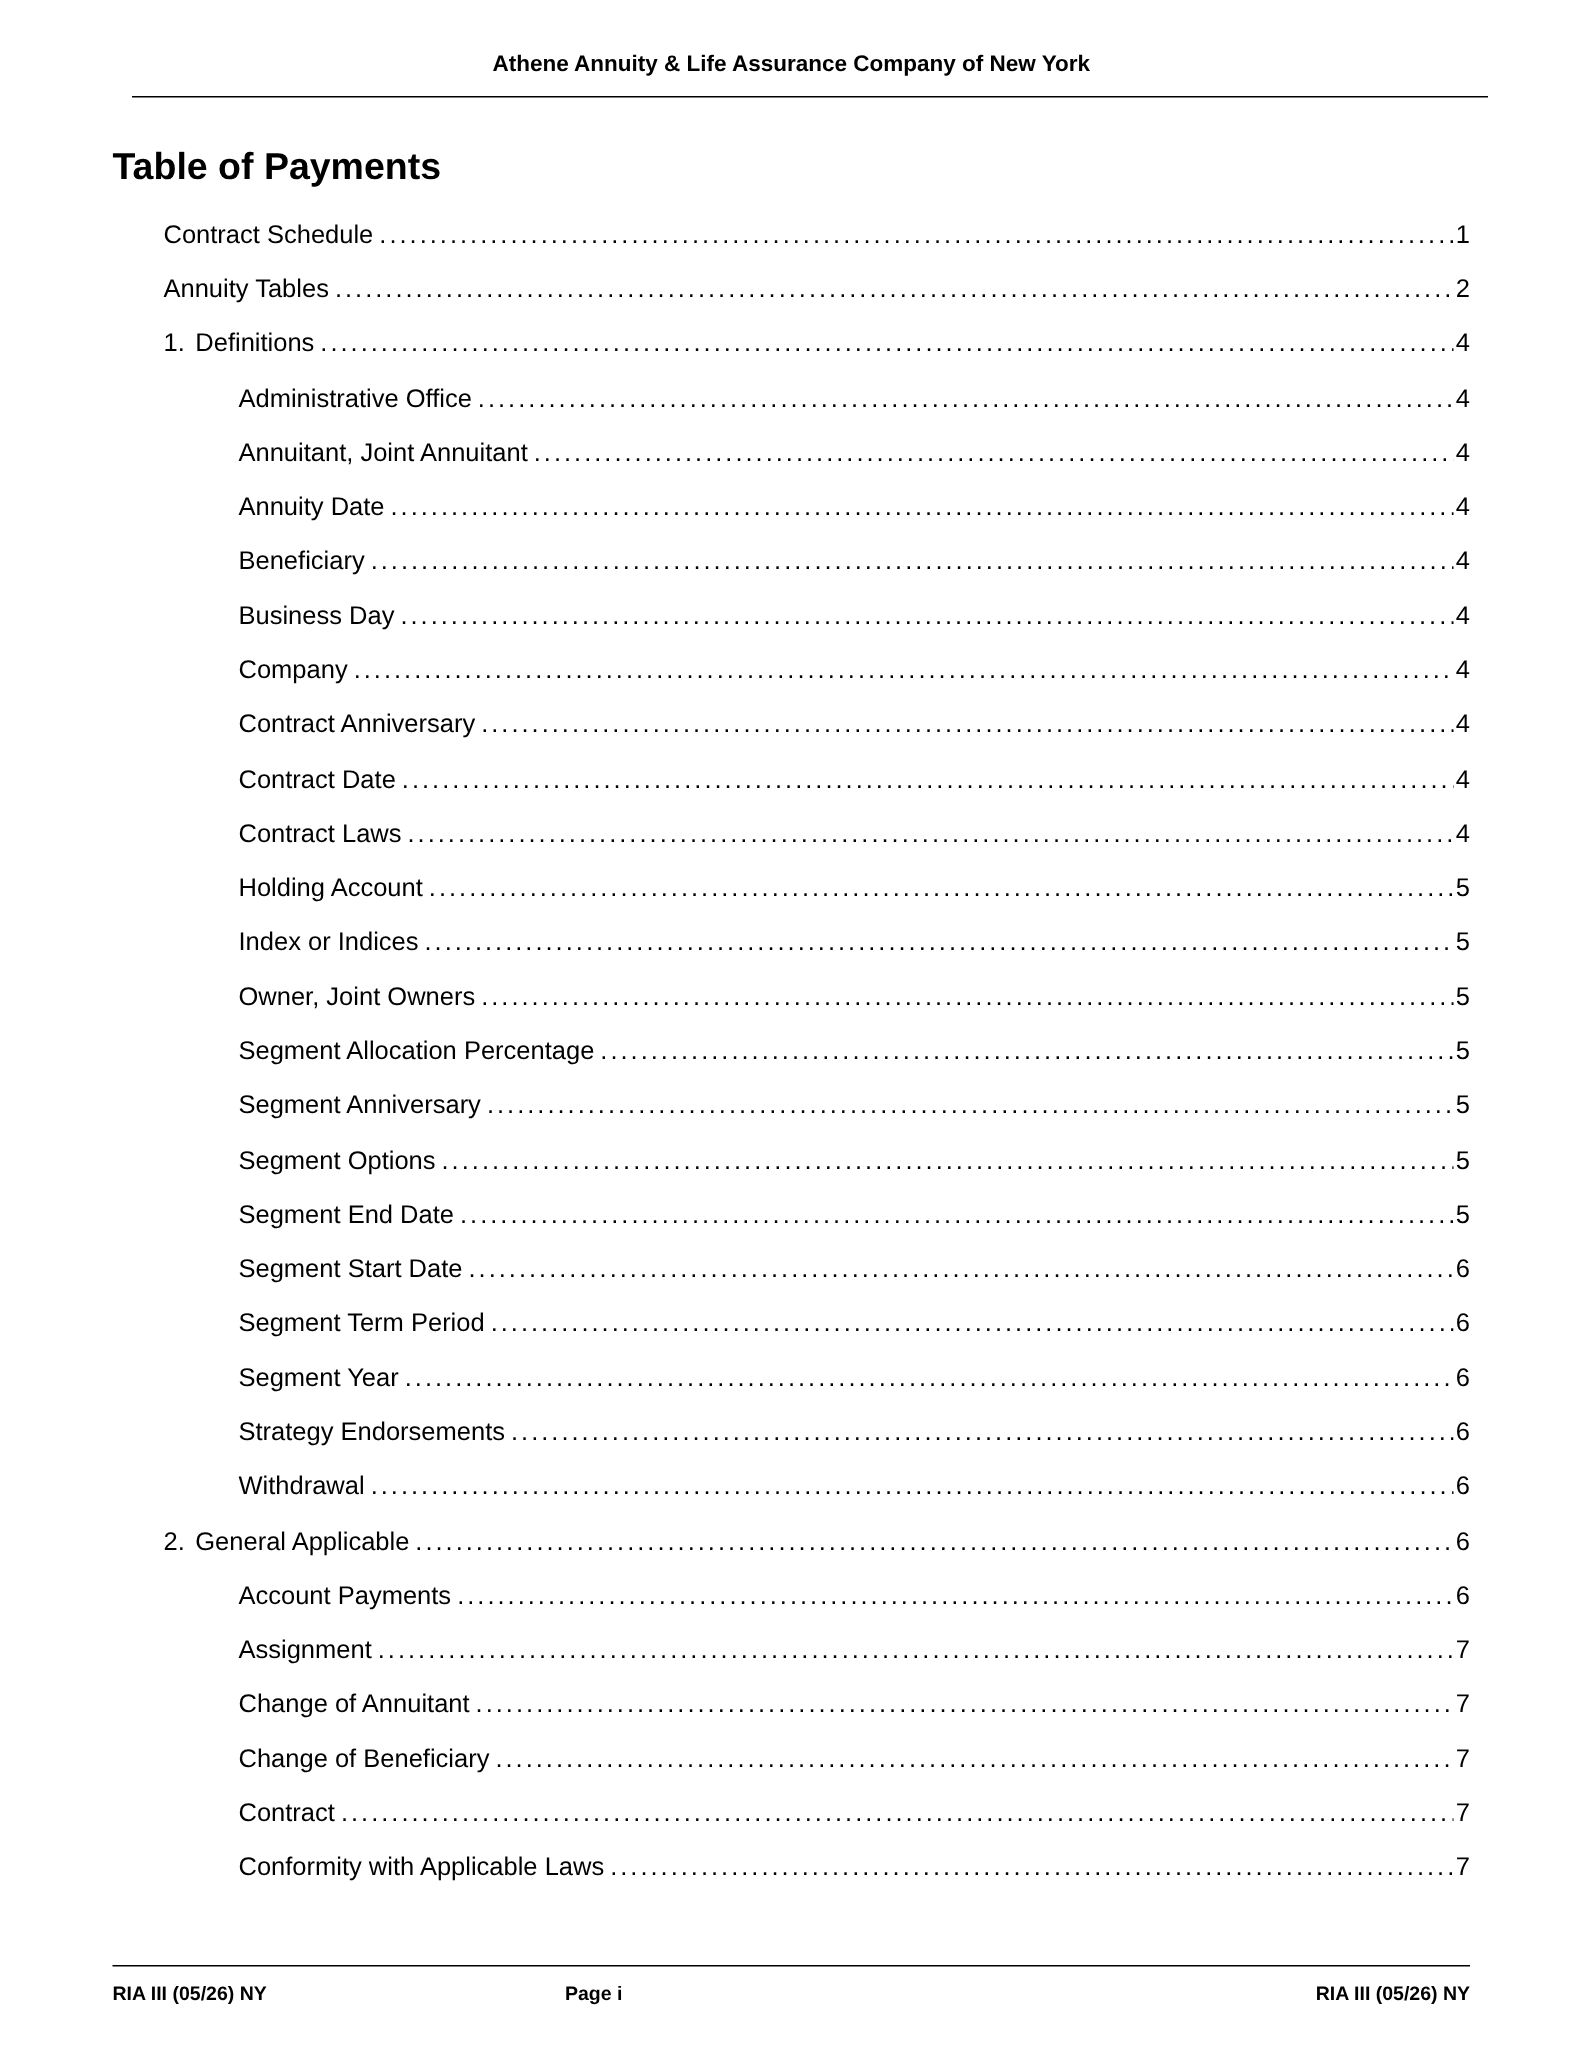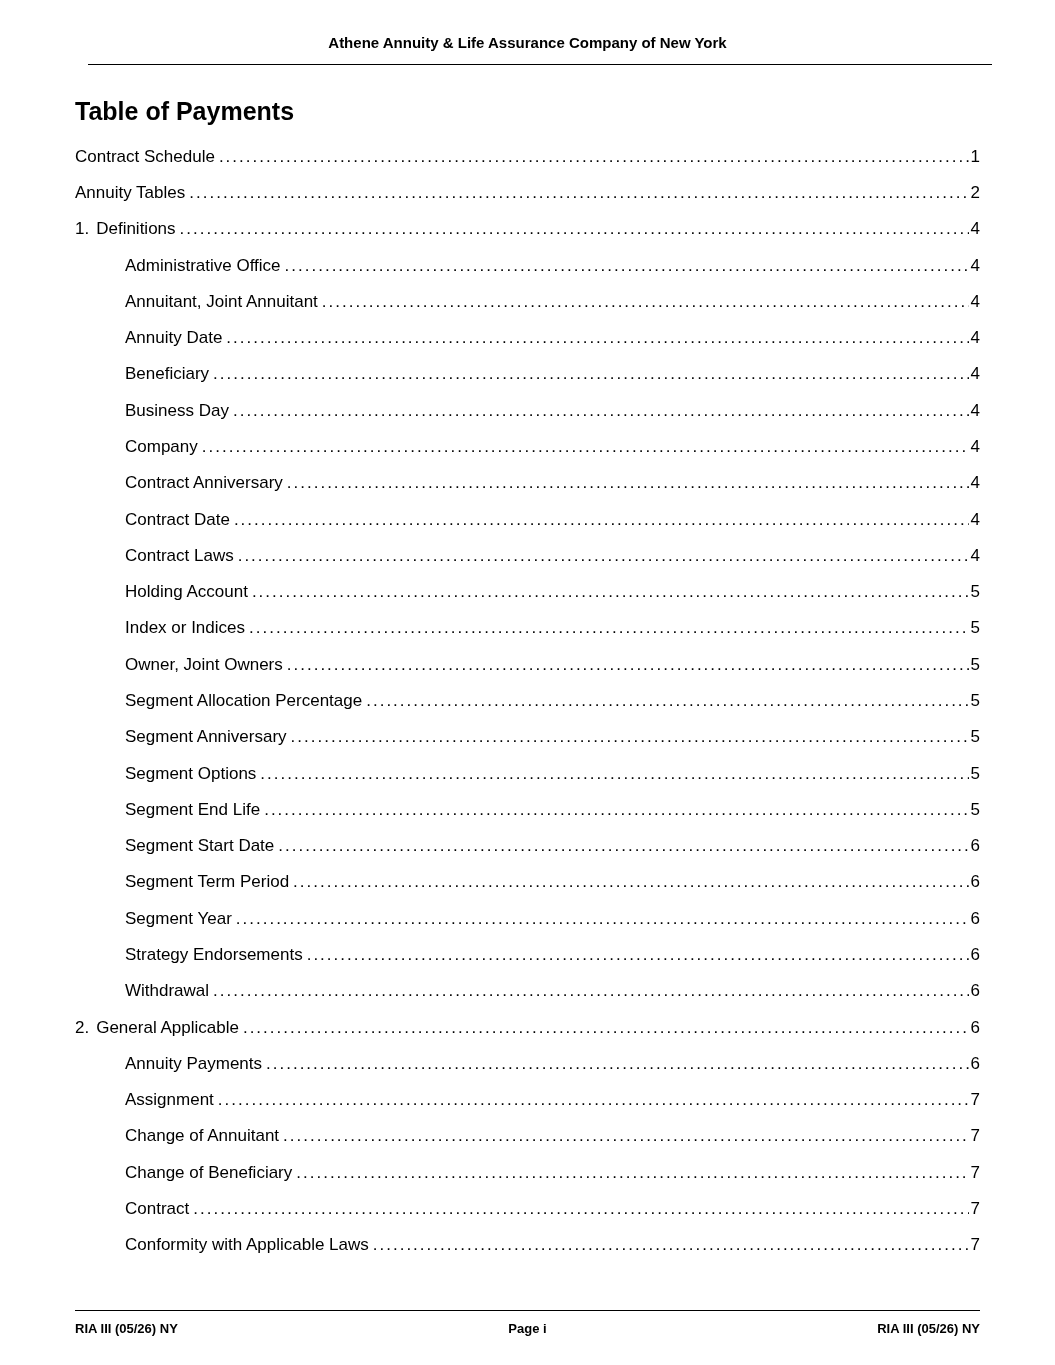--- a/index.html
+++ b/index.html
@@ -34,21 +34,21 @@
 
   
   .page-title {
     font-size: 25px;
     font-weight: bold;
     margin: 32px 0 0 0;
     line-height: 1.15;
   }
 
   
-  .toc-list { margin-top: 22px; }
+  .toc-list { margin-top: 22px; margin-left: 34px; }
   .toc-row {
     display: flex;
     align-items: baseline;
     font-size: 17px;
     line-height: 1.1;
     margin-bottom: 17.6px;
     white-space: nowrap;
   }
   .toc-row.indent { padding-left: 50px; }
   .toc-row.gap { margin-top: 5px; }
@@ -72,21 +72,21 @@
     margin: 0 0 10px 0;
     height: 0;
   }
   .footer-row {
     display: flex;
     font-weight: bold;
     font-size: 13px;
     line-height: 1.2;
   }
   .footer-left  { flex: 1; text-align: left; }
-  .footer-center{ flex: 1; text-align: center; }
+  .footer-center{ flex: 1; }
   .footer-right { flex: 1; text-align: right; }
 </style>
 </head>
 <body>
 
 <div class="page-header">
   <div class="header-company">Athene Annuity &amp; Life Assurance Company of New York</div>
   <div class="header-rule"></div>
 </div>
 
@@ -214,21 +214,21 @@
 
   <div class="toc-row indent">
 
     <span class="toc-label">Segment Options</span>
     <span class="toc-leader">................................................................................................................................................................................................................................................</span>
     <span class="toc-page">5</span>
   </div>
 
   <div class="toc-row indent">
 
-    <span class="toc-label">Segment End Life</span>
+    <span class="toc-label">Segment End Date</span>
     <span class="toc-leader">................................................................................................................................................................................................................................................</span>
     <span class="toc-page">5</span>
   </div>
 
   <div class="toc-row indent">
 
     <span class="toc-label">Segment Start Date</span>
     <span class="toc-leader">................................................................................................................................................................................................................................................</span>
     <span class="toc-page">6</span>
   </div>
@@ -263,21 +263,21 @@
 
   <div class="toc-row">
     <span class="toc-num">2.</span>
     <span class="toc-label">General Applicable</span>
     <span class="toc-leader">................................................................................................................................................................................................................................................</span>
     <span class="toc-page">6</span>
   </div>
 
   <div class="toc-row indent">
 
-    <span class="toc-label">Annuity Payments</span>
+    <span class="toc-label">Account Payments</span>
     <span class="toc-leader">................................................................................................................................................................................................................................................</span>
     <span class="toc-page">6</span>
   </div>
 
   <div class="toc-row indent">
 
     <span class="toc-label">Assignment</span>
     <span class="toc-leader">................................................................................................................................................................................................................................................</span>
     <span class="toc-page">7</span>
   </div>

